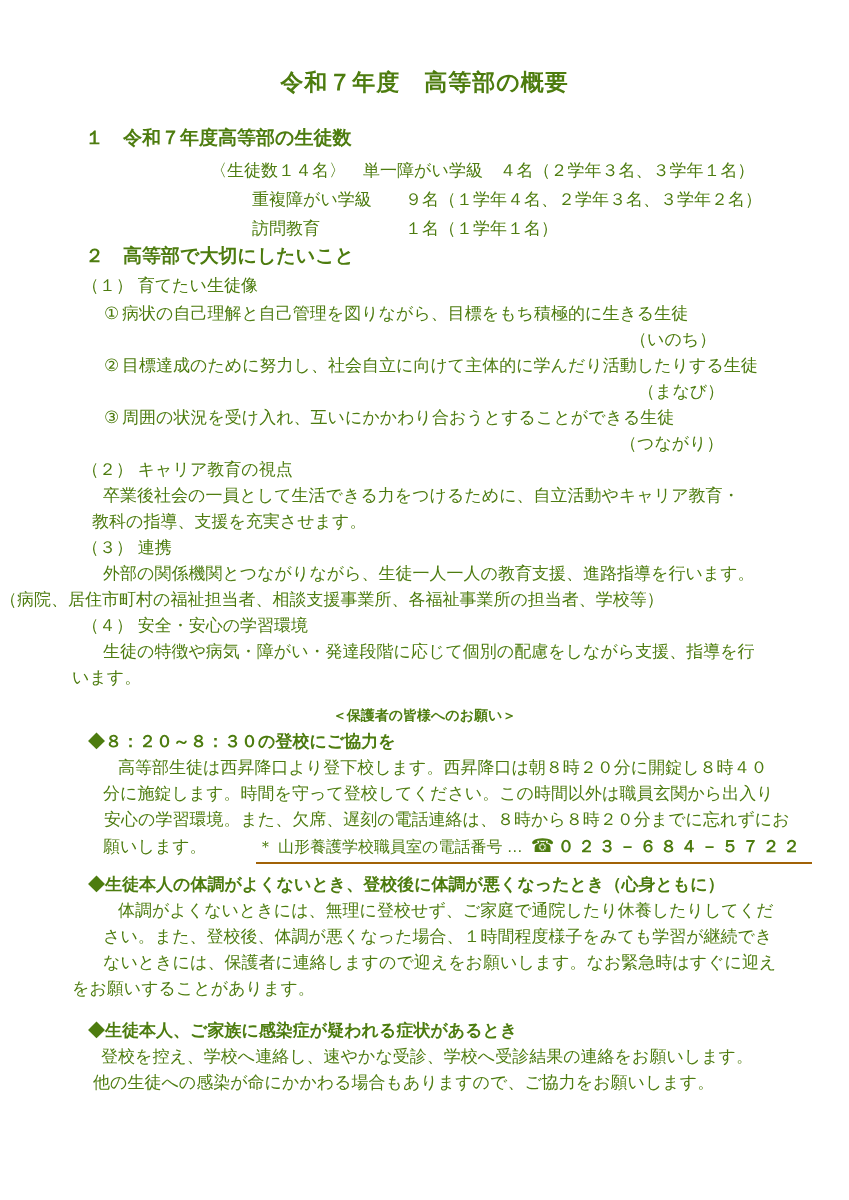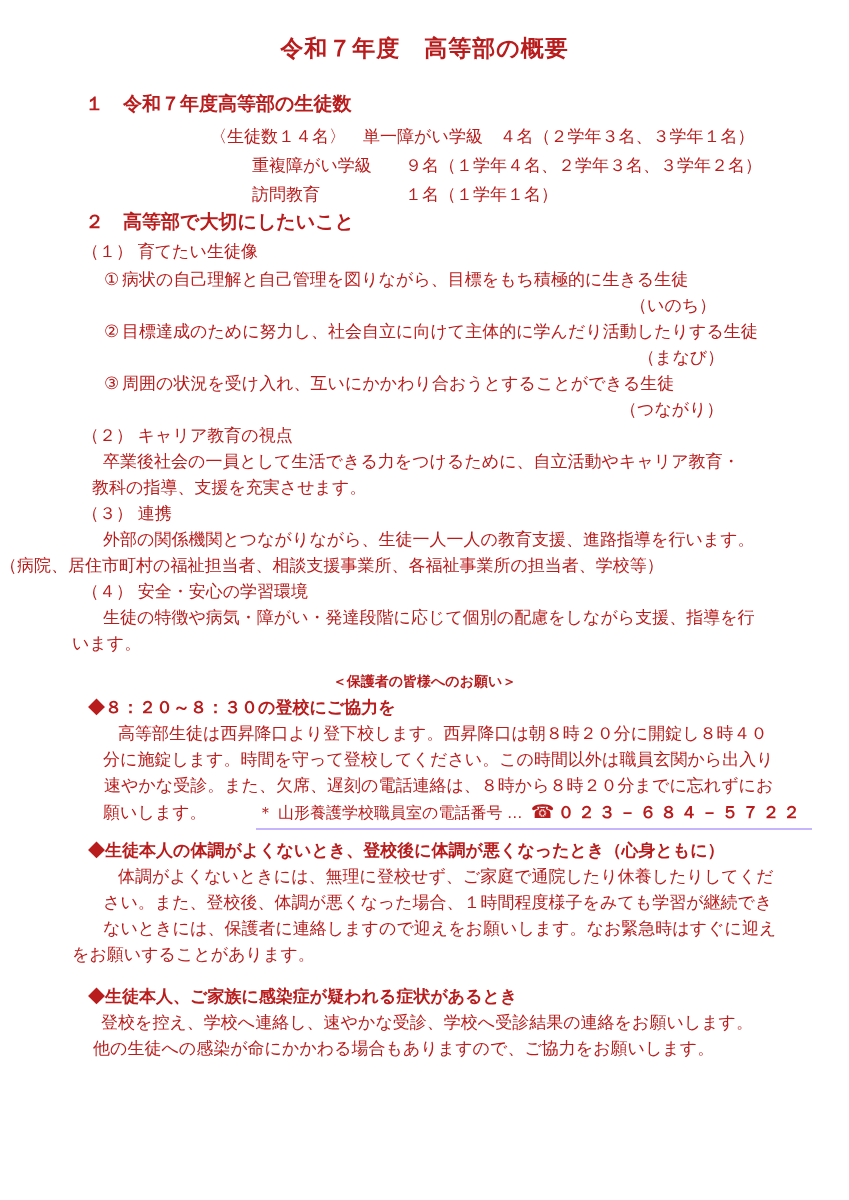--- a/index.html
+++ b/index.html
@@ -1,20 +1,20 @@
 <!DOCTYPE html>
 <html><head>
 <meta charset="utf-8">
 <style>
   html,body{margin:0;padding:0;background:#e8e8e8;}
   .page{
-    width:849px;height:1200px;background:#ffffff;color:#b91c1c;
+    width:849px;height:1200px;background:#ffffff;color:#4d7c0f;
     font-family:"Liberation Sans",sans-serif;
     position:relative;overflow:hidden;box-sizing:border-box;
-    padding-top:32px;
+    padding-top:66px;
   }
   .title{
     font-size:23px;line-height:32px;font-weight:bold;
     text-align:center;letter-spacing:1px;
   }
   .h-num{font-size:19px;line-height:26px;font-weight:bold;margin-left:85px;}
   .sub-h{font-size:17px;line-height:26px;margin-left:82px;}
   .line{font-size:17px;line-height:26px;}
   .srow{font-size:17px;line-height:29px;white-space:nowrap;}
   .c0{display:inline-block;width:137px;margin-left:115px;}
@@ -35,21 +35,21 @@
   .i638{margin-left:638px;}
   .mt27{margin-top:27px;}
   .mt5{margin-top:5px;text-align:center;}
   .mt3{margin-top:4px;}
   .mt2{margin-top:2px;}
   .mt11{margin-top:11px;}
   .mt12{margin-top:8px;}
   .mt16{margin-top:16px;}
   .phone-seg{
     display:inline-block;margin-left:49px;
-    border-bottom:2px solid #c4b5fd;padding:0 8px 2px 2px;
+    border-bottom:2px solid #a16207;padding:0 8px 2px 2px;
     white-space:nowrap;
   }
   .phone-note{font-size:16px;}
   .tel-icon{font-size:19px;margin-left:8px;}
   .phone-num{font-weight:bold;letter-spacing:3.5px;margin-left:3px;}
 </style>
 </head>
 <body>
 
 <div class="page">
@@ -99,21 +99,21 @@
   <div class="line i103">生徒の特徴や病気・障がい・発達段階に応じて個別の配慮をしながら支援、指導を行</div>
   <div class="line i112">います。</div>
 
   <div class="bracket-h mt11">＜保護者の皆様へのお願い＞</div>
 
   <div class="diamond-h">
     <span>◆</span><span>８：２０～８：３０の登校にご協力を</span>
   </div>
   <div class="line i118">高等部生徒は西昇降口より登下校します。西昇降口は朝８時２０分に開錠し８時４０</div>
   <div class="line i103">分に施錠します。時間を守って登校してください。この時間以外は職員玄関から出入り</div>
-  <div class="line i104">速やかな受診。また、欠席、遅刻の電話連絡は、８時から８時２０分までに忘れずにお</div>
+  <div class="line i104">安心の学習環境。また、欠席、遅刻の電話連絡は、８時から８時２０分までに忘れずにお</div>
   <div class="line i103">
     <span>願いします。</span><span class="phone-seg"><span class="phone-note">＊ 山形養護学校職員室の電話番号 …</span><span class="tel-icon">☎</span><span class="phone-num">０２３－６８４－５７２２</span></span>
   </div>
 
   <div class="diamond-h mt12">
     <span>◆</span><span>生徒本人の体調がよくないとき、登校後に体調が悪くなったとき（心身ともに）</span>
   </div>
   <div class="line i118">体調がよくないときには、無理に登校せず、ご家庭で通院したり休養したりしてくだ</div>
   <div class="line i103">さい。また、登校後、体調が悪くなった場合、１時間程度様子をみても学習が継続でき</div>
   <div class="line i103">ないときには、保護者に連絡しますので迎えをお願いします。なお緊急時はすぐに迎え</div>

